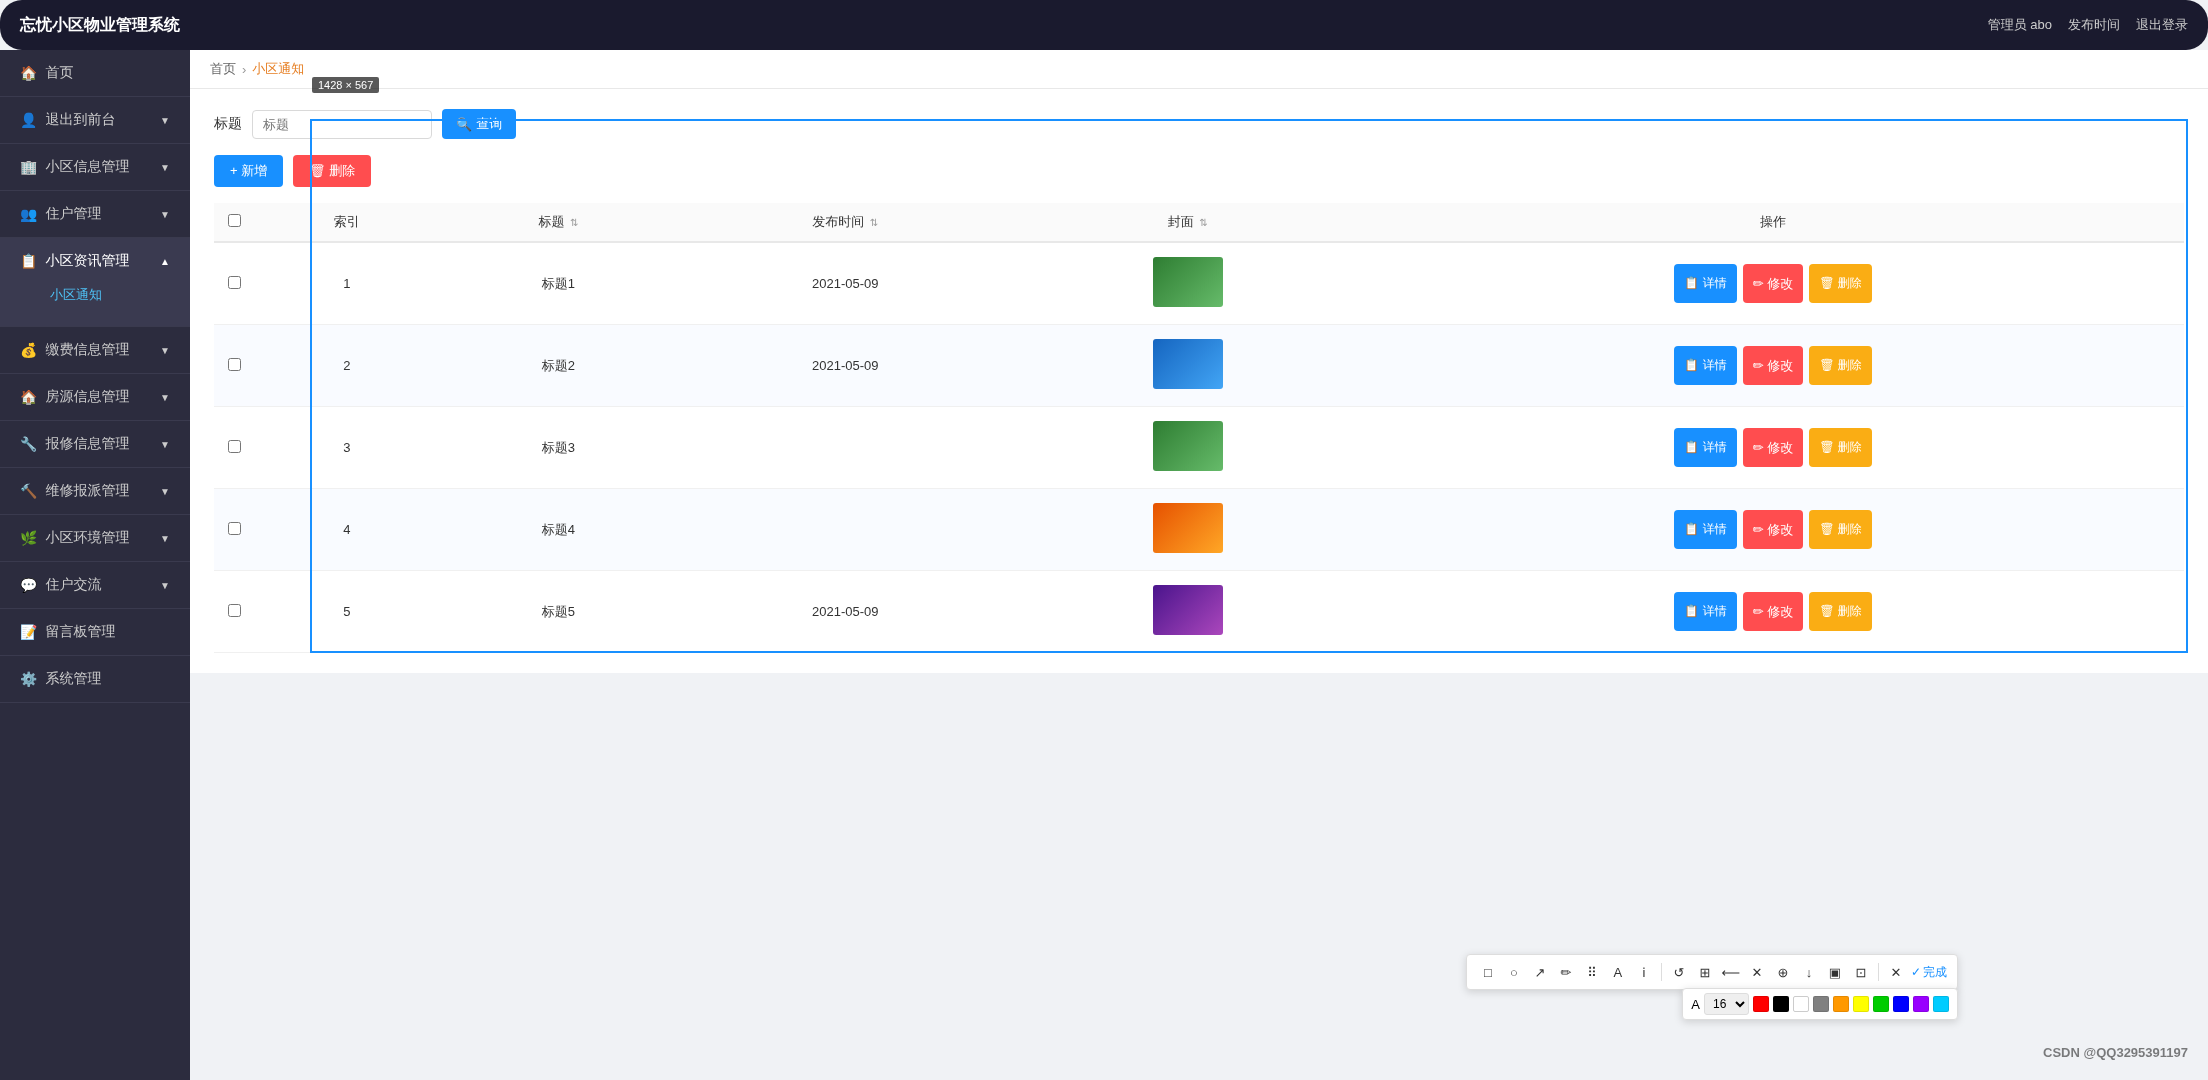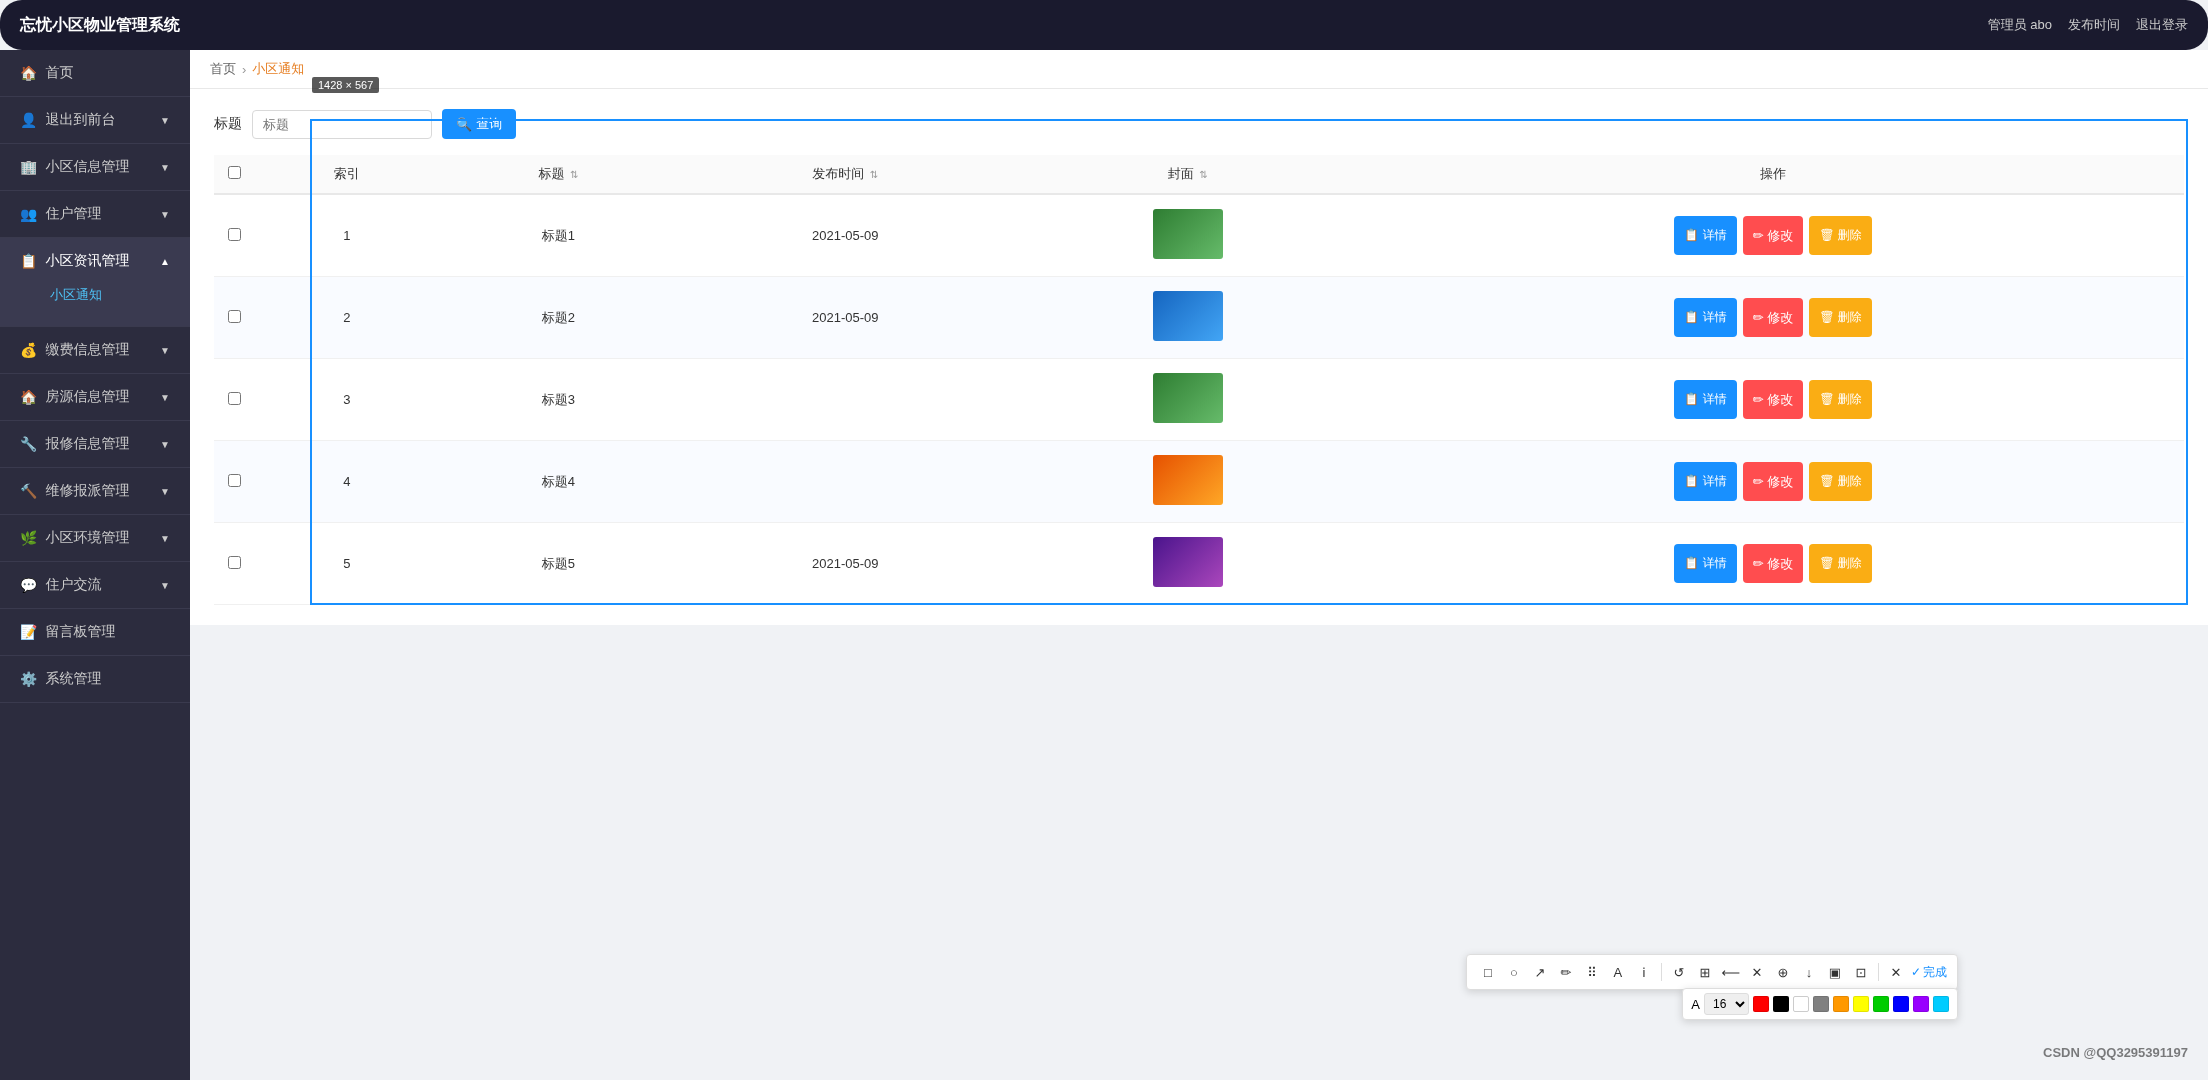--- a/index.html
+++ b/index.html
@@ -371,20 +371,27 @@
 
       <div class="search-row">
         <span class="search-label">标题</span>
         <input class="search-input" type="text" placeholder="标题" style="">
         <button class="btn-query">
           <span>🔍</span>
           <span>查询</span>
         </button>
       </div>
 
+      <div class="action-row">
+        <button class="btn-add">+ 新增</button>
+        <button class="btn-delete">
+          <span>🗑</span>
+          <span>删除</span>
+        </button>
+      </div>
 
       <table class="data-table">
         <thead>
           <tr>
             <th style="width:40px;"><input type="checkbox" style=""></th>
             <th>
               <span>索引</span>
             </th>
             <th>
               <span>标题</span>

